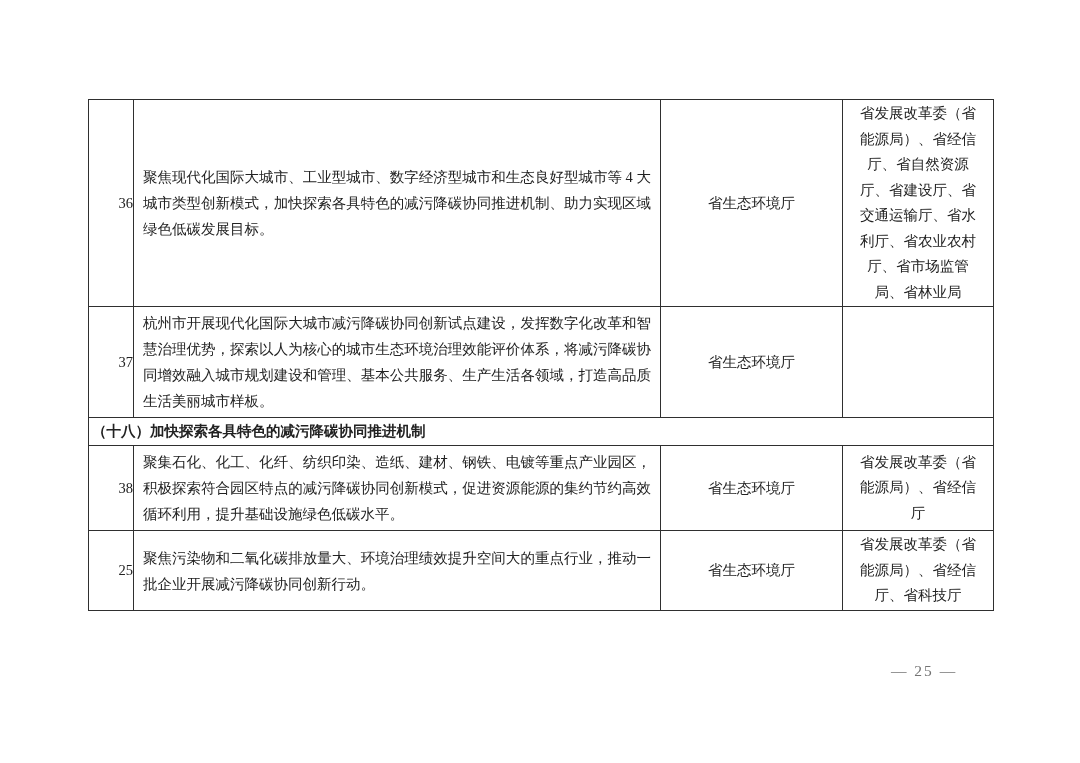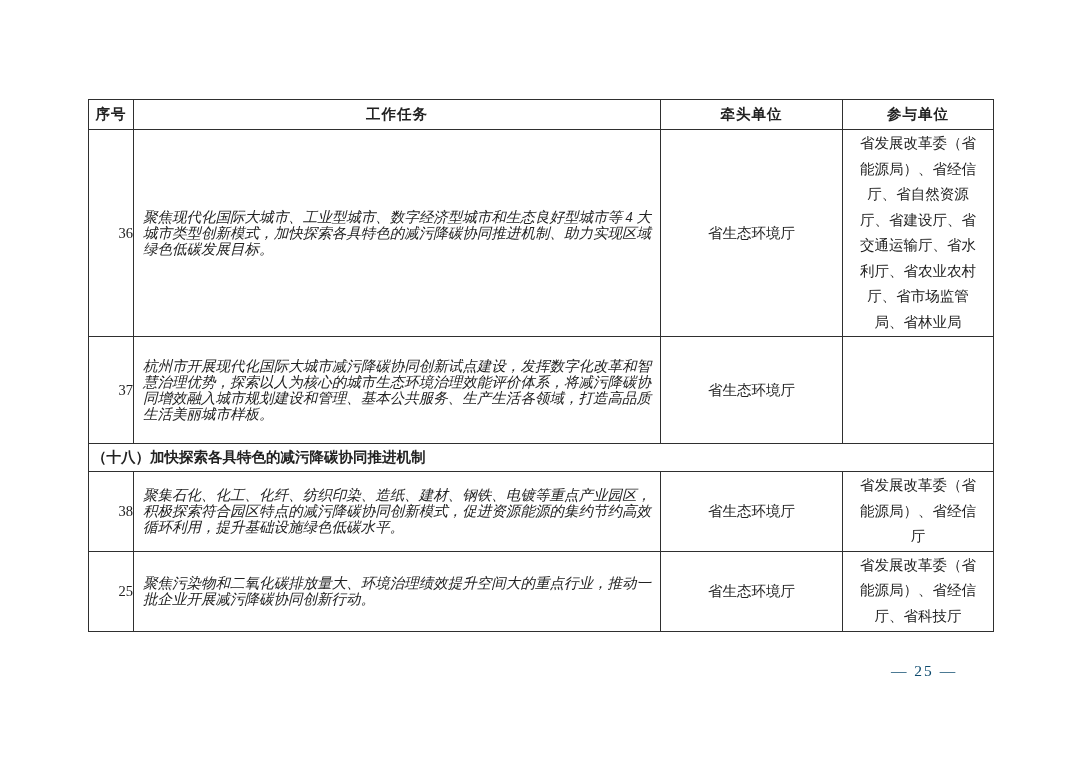--- a/index.html
+++ b/index.html
@@ -32,52 +32,46 @@
   td.th-cell { font-weight: bold; text-align: center; letter-spacing: 1px; }
   tr.sec1 { height: 30px; }
   tr.sec1 td { padding-left: 21px; }
   tr.sec2 { height: 28px; }
   tr.sec2 td { padding-left: 3px; font-weight: bold; }
   tr.r36 { height: 153px; }
   tr.r37 { height: 107px; }
   tr.r38 { height: 78px; }
   tr.r39 { height: 80px; }
   td.no   { text-align: right; }
-  td.task { text-align: justify; padding: 3px 9px; line-height: 16px; font-style: italic; }
+  td.task { text-align: justify; padding: 3px 9px; line-height: 26px; }
   td.lead { text-align: center; }
   td.part { text-align: center; font-size: 14px; line-height: 25.5px; padding: 1px 15px; }
   .pagenum {
     position: absolute;
     left: 858px; top: 662px; width: 132px;
     text-align: center;
     font-size: 15.5px;
-    color: #0c4a6e;
+    color: #737373;
     letter-spacing: 2px;
   }
 </style>
 </head>
 <body>
 
 <div class="page">
 
   <table class="doc">
     <colgroup>
       <col style="width:45px">
       <col style="width:527px">
       <col style="width:182px">
       <col style="width:151px">
     </colgroup>
 
     <tbody>
-        <tr class="h-header">
-      <td class="th-cell">序号</td>
-      <td class="th-cell">工作任务</td>
-      <td class="th-cell">牵头单位</td>
-      <td class="th-cell">参与单位</td>
-    </tr>
 
 
 
     <tr class="r36">
       <td class="no">36</td>
       <td class="task">聚焦现代化国际大城市、工业型城市、数字经济型城市和生态良好型城市等 4 大城市类型创新模式，加快探索各具特色的减污降碳协同推进机制、助力实现区域绿色低碳发展目标。</td>
       <td class="lead">省生态环境厅</td>
       <td class="part">省发展改革委（省能源局）、省经信厅、省自然资源厅、省建设厅、省交通运输厅、省水利厅、省农业农村厅、省市场监管局、省林业局</td>
     </tr>
 

